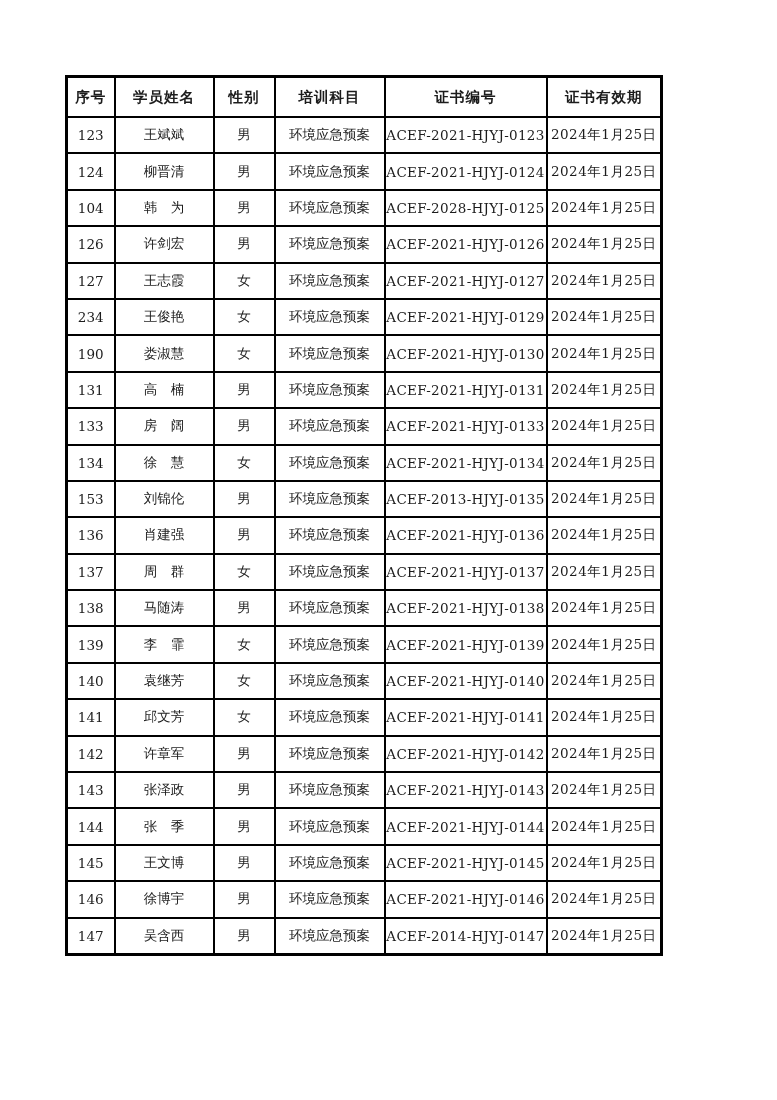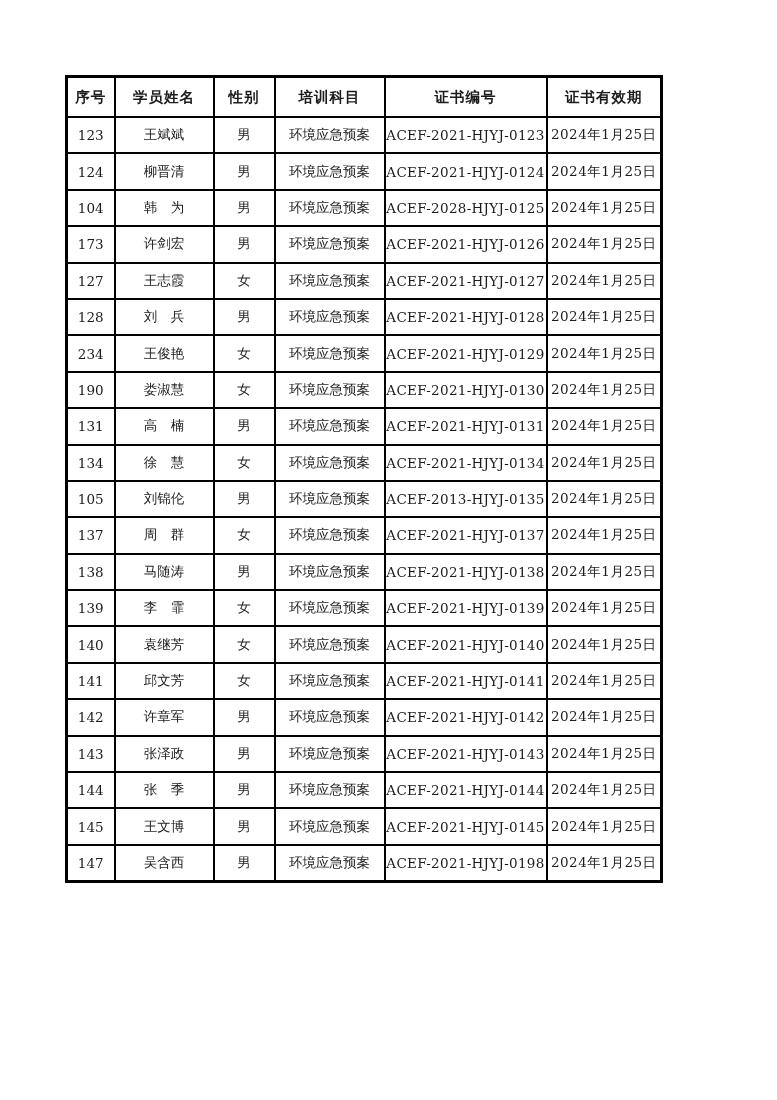--- a/index.html
+++ b/index.html
@@ -97,44 +97,36 @@
         </tr>
         <tr>
           <td class="c-no">104</td>
           <td class="c-name">韩　为</td>
           <td class="c-gender">男</td>
           <td class="c-subject">环境应急预案</td>
           <td class="c-cert">ACEF-2028-HJYJ-0125</td>
           <td class="c-valid">2024年1月25日</td>
         </tr>
         <tr>
-          <td class="c-no">173</td>
+          <td class="c-no">126</td>
           <td class="c-name">许剑宏</td>
           <td class="c-gender">男</td>
           <td class="c-subject">环境应急预案</td>
           <td class="c-cert">ACEF-2021-HJYJ-0126</td>
           <td class="c-valid">2024年1月25日</td>
         </tr>
         <tr>
           <td class="c-no">127</td>
           <td class="c-name">王志霞</td>
           <td class="c-gender">女</td>
           <td class="c-subject">环境应急预案</td>
           <td class="c-cert">ACEF-2021-HJYJ-0127</td>
           <td class="c-valid">2024年1月25日</td>
         </tr>
         <tr>
-          <td class="c-no">128</td>
-          <td class="c-name">刘　兵</td>
-          <td class="c-gender">男</td>
-          <td class="c-subject">环境应急预案</td>
-          <td class="c-cert">ACEF-2021-HJYJ-0128</td>
-          <td class="c-valid">2024年1月25日</td>
-        </tr>
-        <tr>
           <td class="c-no">234</td>
           <td class="c-name">王俊艳</td>
           <td class="c-gender">女</td>
           <td class="c-subject">环境应急预案</td>
           <td class="c-cert">ACEF-2021-HJYJ-0129</td>
           <td class="c-valid">2024年1月25日</td>
         </tr>
         <tr>
           <td class="c-no">190</td>
           <td class="c-name">娄淑慧</td>
@@ -145,33 +137,49 @@
         </tr>
         <tr>
           <td class="c-no">131</td>
           <td class="c-name">高　楠</td>
           <td class="c-gender">男</td>
           <td class="c-subject">环境应急预案</td>
           <td class="c-cert">ACEF-2021-HJYJ-0131</td>
           <td class="c-valid">2024年1月25日</td>
         </tr>
         <tr>
+          <td class="c-no">133</td>
+          <td class="c-name">房　阔</td>
+          <td class="c-gender">男</td>
+          <td class="c-subject">环境应急预案</td>
+          <td class="c-cert">ACEF-2021-HJYJ-0133</td>
+          <td class="c-valid">2024年1月25日</td>
+        </tr>
+        <tr>
           <td class="c-no">134</td>
           <td class="c-name">徐　慧</td>
           <td class="c-gender">女</td>
           <td class="c-subject">环境应急预案</td>
           <td class="c-cert">ACEF-2021-HJYJ-0134</td>
           <td class="c-valid">2024年1月25日</td>
         </tr>
         <tr>
-          <td class="c-no">105</td>
+          <td class="c-no">153</td>
           <td class="c-name">刘锦伦</td>
           <td class="c-gender">男</td>
           <td class="c-subject">环境应急预案</td>
           <td class="c-cert">ACEF-2013-HJYJ-0135</td>
+          <td class="c-valid">2024年1月25日</td>
+        </tr>
+        <tr>
+          <td class="c-no">136</td>
+          <td class="c-name">肖建强</td>
+          <td class="c-gender">男</td>
+          <td class="c-subject">环境应急预案</td>
+          <td class="c-cert">ACEF-2021-HJYJ-0136</td>
           <td class="c-valid">2024年1月25日</td>
         </tr>
         <tr>
           <td class="c-no">137</td>
           <td class="c-name">周　群</td>
           <td class="c-gender">女</td>
           <td class="c-subject">环境应急预案</td>
           <td class="c-cert">ACEF-2021-HJYJ-0137</td>
           <td class="c-valid">2024年1月25日</td>
         </tr>
@@ -233,22 +241,30 @@
         </tr>
         <tr>
           <td class="c-no">145</td>
           <td class="c-name">王文博</td>
           <td class="c-gender">男</td>
           <td class="c-subject">环境应急预案</td>
           <td class="c-cert">ACEF-2021-HJYJ-0145</td>
           <td class="c-valid">2024年1月25日</td>
         </tr>
         <tr>
+          <td class="c-no">146</td>
+          <td class="c-name">徐博宇</td>
+          <td class="c-gender">男</td>
+          <td class="c-subject">环境应急预案</td>
+          <td class="c-cert">ACEF-2021-HJYJ-0146</td>
+          <td class="c-valid">2024年1月25日</td>
+        </tr>
+        <tr>
           <td class="c-no">147</td>
           <td class="c-name">吴含西</td>
           <td class="c-gender">男</td>
           <td class="c-subject">环境应急预案</td>
-          <td class="c-cert">ACEF-2021-HJYJ-0198</td>
+          <td class="c-cert">ACEF-2014-HJYJ-0147</td>
           <td class="c-valid">2024年1月25日</td>
         </tr>
       </tbody>
   </table>
 </div>
 
 </body></html>

